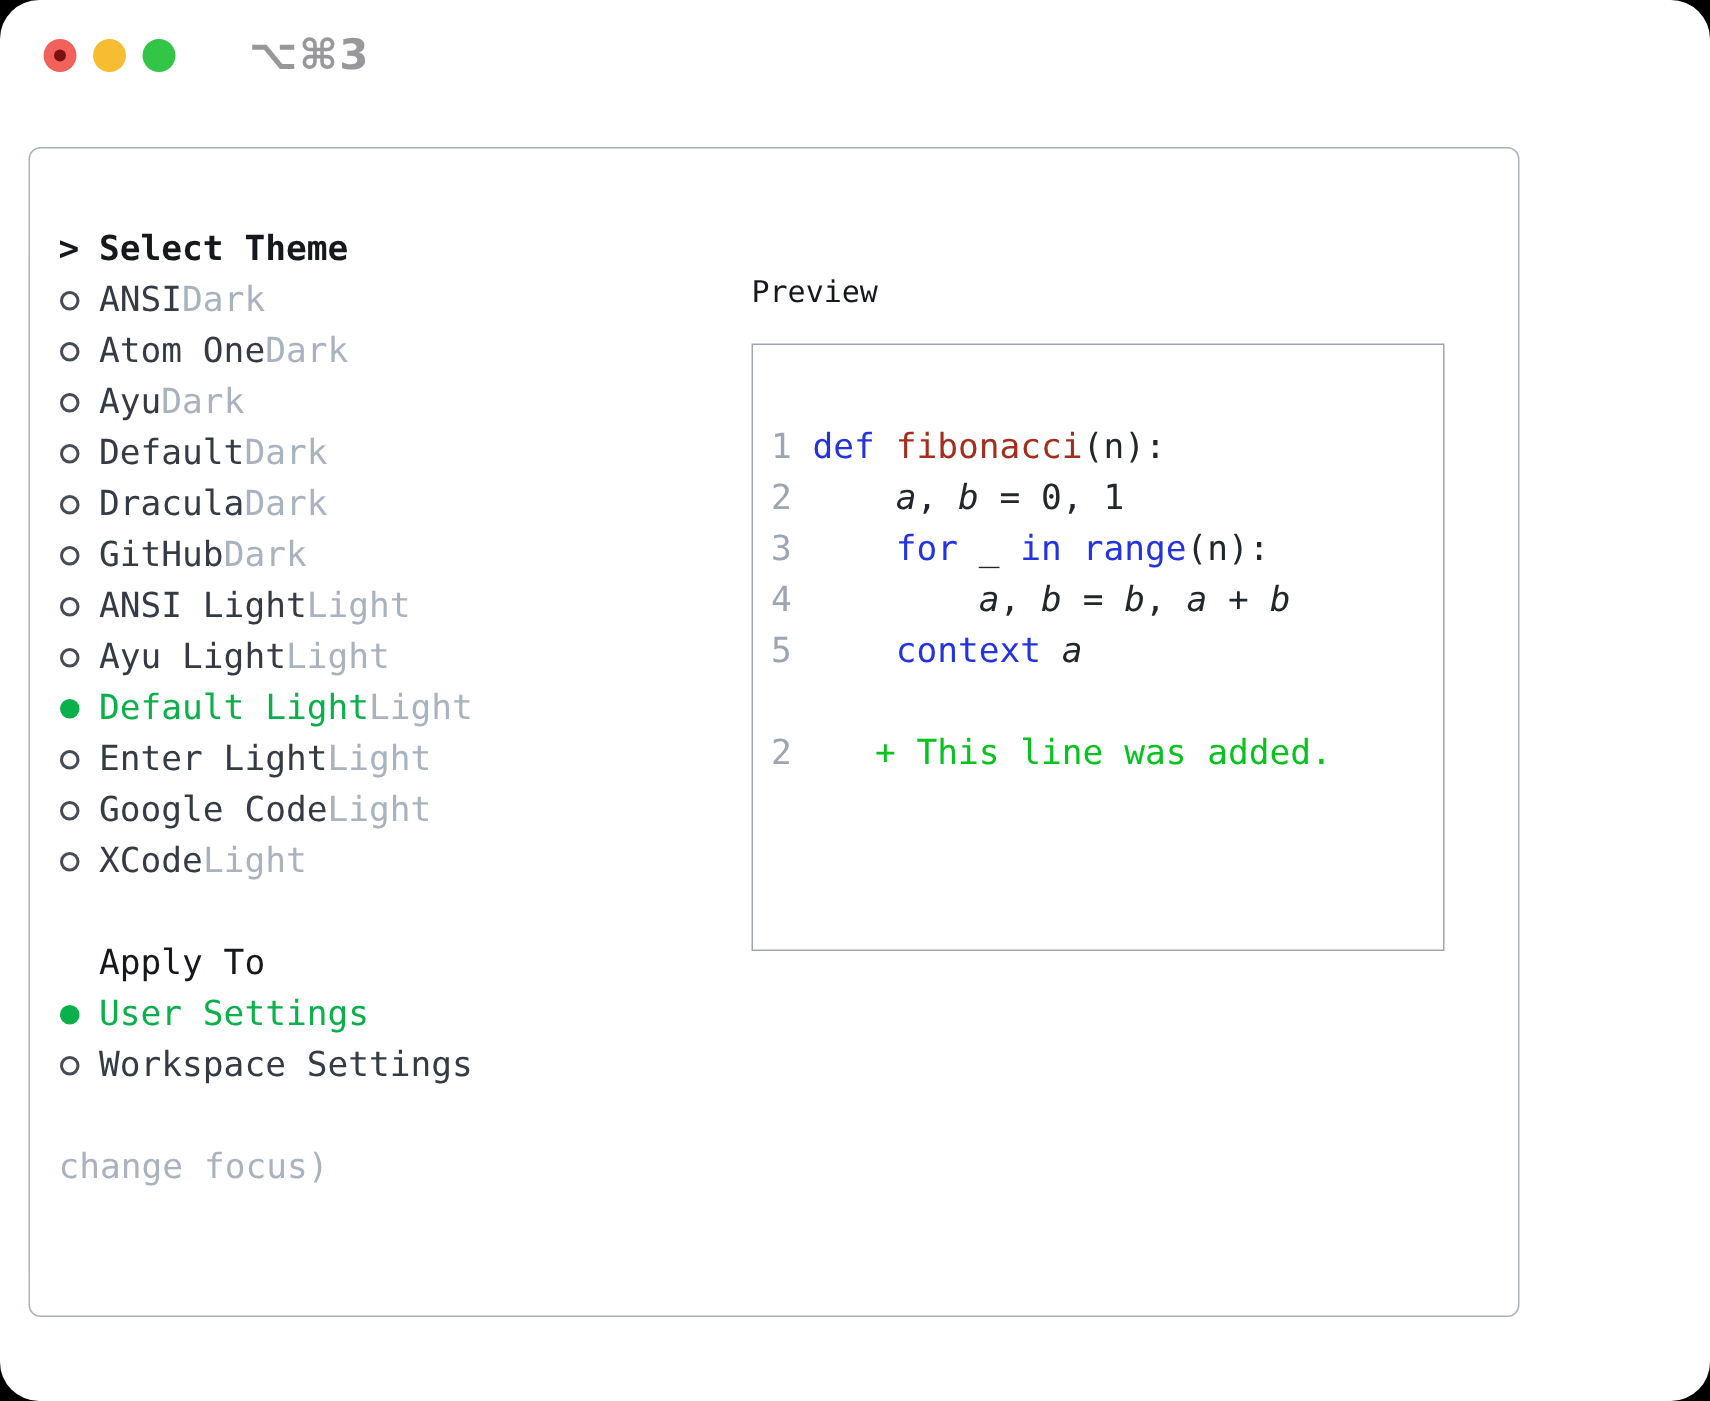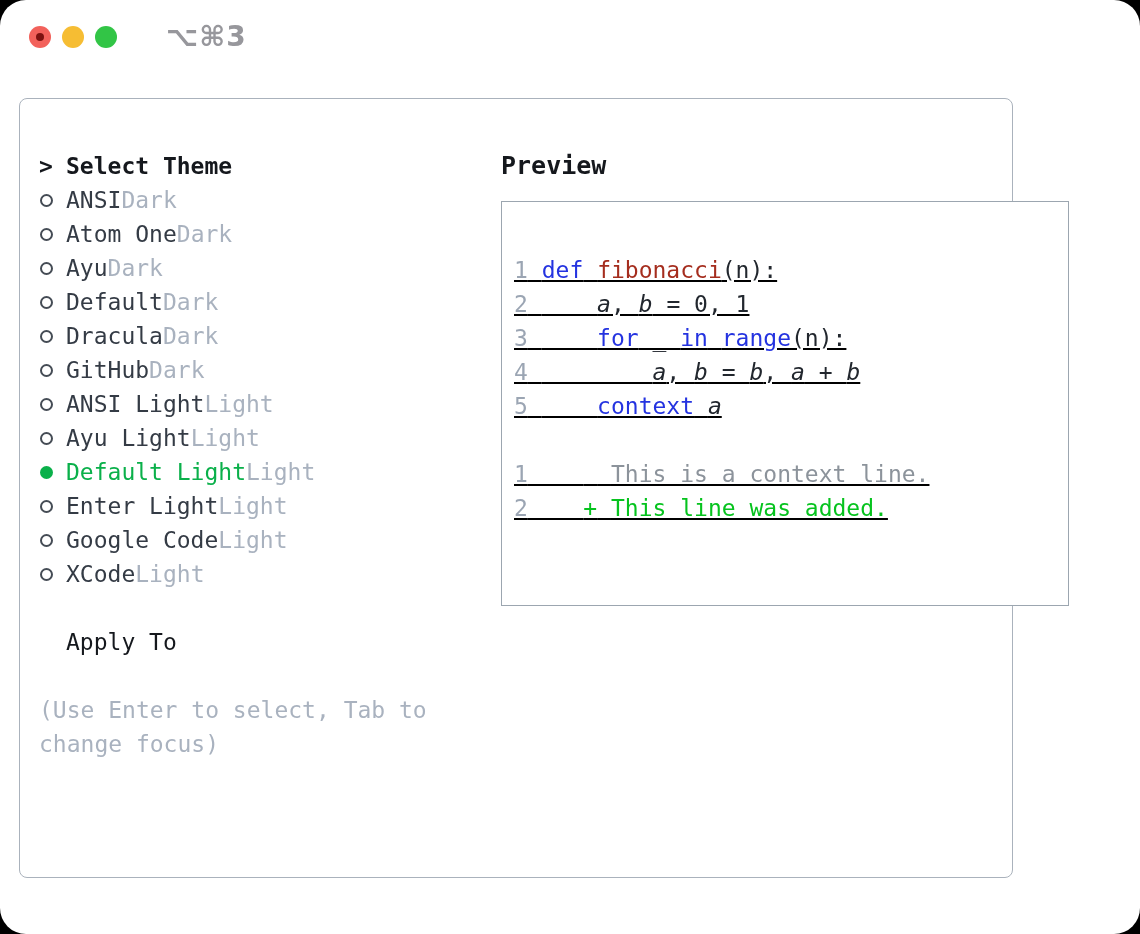--- a/index.html
+++ b/index.html
@@ -39,26 +39,26 @@
   .name{color:var(--text-dark);}
   .name.sel{color:var(--selection-green);}
   .variant{color:var(--muted);}
   .opt-label{color:var(--text-dark);}
   .opt-label.sel{color:var(--selection-green);}
   .spacer{height:34px;}
   .hint{color:var(--muted);}
   .hint div{height:34px;line-height:34px;}
   
   .right-col{position:absolute;left:481px;top:50px;}
-  .preview-title{height:34px;line-height:34px;font-size:25px;font-weight:bold;
-    color:var(--heading);}
+  .preview-title{height:34px;line-height:34px;font-size:20px;font-weight:normal;
+    color:var(--heading);margin-top:28px;}
   .preview-box{
-    margin-top:18px;width:568px;height:405px;box-sizing:border-box;
+    margin-top:18px;width:462px;height:405px;box-sizing:border-box;
     border:1.5px solid var(--preview-border);background:#fff;
-    padding:51px 10px 48px 12px;overflow:hidden;text-decoration:underline;
+    padding:51px 10px 48px 12px;overflow:hidden;
   }
   .cl{height:34px;line-height:34px;font-size:23px;white-space:pre;color:var(--code-text);}
   .ln{color:var(--line-number);}
   .kw{color:var(--keyword-blue);}
   .fn{color:var(--function-red);}
   .v{font-style:italic;}
   .ctx{color:var(--context-gray);}
   .del{color:var(--deleted-red);}
   .add{color:var(--added-green);}
 </style>
@@ -99,39 +99,41 @@
           <div class="row"><span class="marker"><span class="circle"></span></span><span class="name">XCode</span> <span class="variant">Light</span></div>
         </div>
 
       <div class="spacer"></div>
 
       <div class="row">
         <span class="marker"></span>
         <span class="subheader-label">Apply To</span>
       </div>
 
+      <div id="apply-list">
+          <div class="row"><span class="marker"><span class="circle filled"></span></span><span class="opt-label sel">User Settings</span></div>
+          <div class="row"><span class="marker"><span class="circle"></span></span><span class="opt-label">Workspace Settings</span></div>
+        </div>
 
       <div class="spacer"></div>
 
       <div class="hint">
-        <div>(Use Enter to select, Tab to</div>
         <div>change focus)</div>
       </div>
     </div>
 
     <div class="right-col">
       <div class="preview-title">Preview</div>
       <div class="preview-box">
         <div id="code">
             <div class="cl"><span class="ln">1</span> <span class="kw">def</span><span> </span><span class="fn">fibonacci</span><span>(n):</span></div>
             <div class="cl"><span class="ln">2</span> <span>    </span><span class="v">a</span><span>, </span><span class="v">b</span><span> = 0, 1</span></div>
             <div class="cl"><span class="ln">3</span> <span>    </span><span class="kw">for</span><span> _ </span><span class="kw">in</span><span> </span><span class="kw">range</span><span>(n):</span></div>
             <div class="cl"><span class="ln">4</span> <span>        </span><span class="v">a</span><span>, </span><span class="v">b</span><span> = </span><span class="v">b</span><span>, </span><span class="v">a</span><span> + </span><span class="v">b</span></div>
             <div class="cl"><span class="ln">5</span> <span>    </span><span class="kw">context</span><span> </span><span class="v">a</span></div>
             <div class="cl"></div>
-            <div class="cl"><span class="ln">1</span>    <span class="ctx"> </span> <span class="ctx">This is a context line.</span></div>
             <div class="cl"><span class="ln">2</span>    <span class="add">+</span> <span class="add">This line was added.</span></div>
           </div>
       </div>
     </div>
 
   </div>
 </div>
 
 </body></html>

